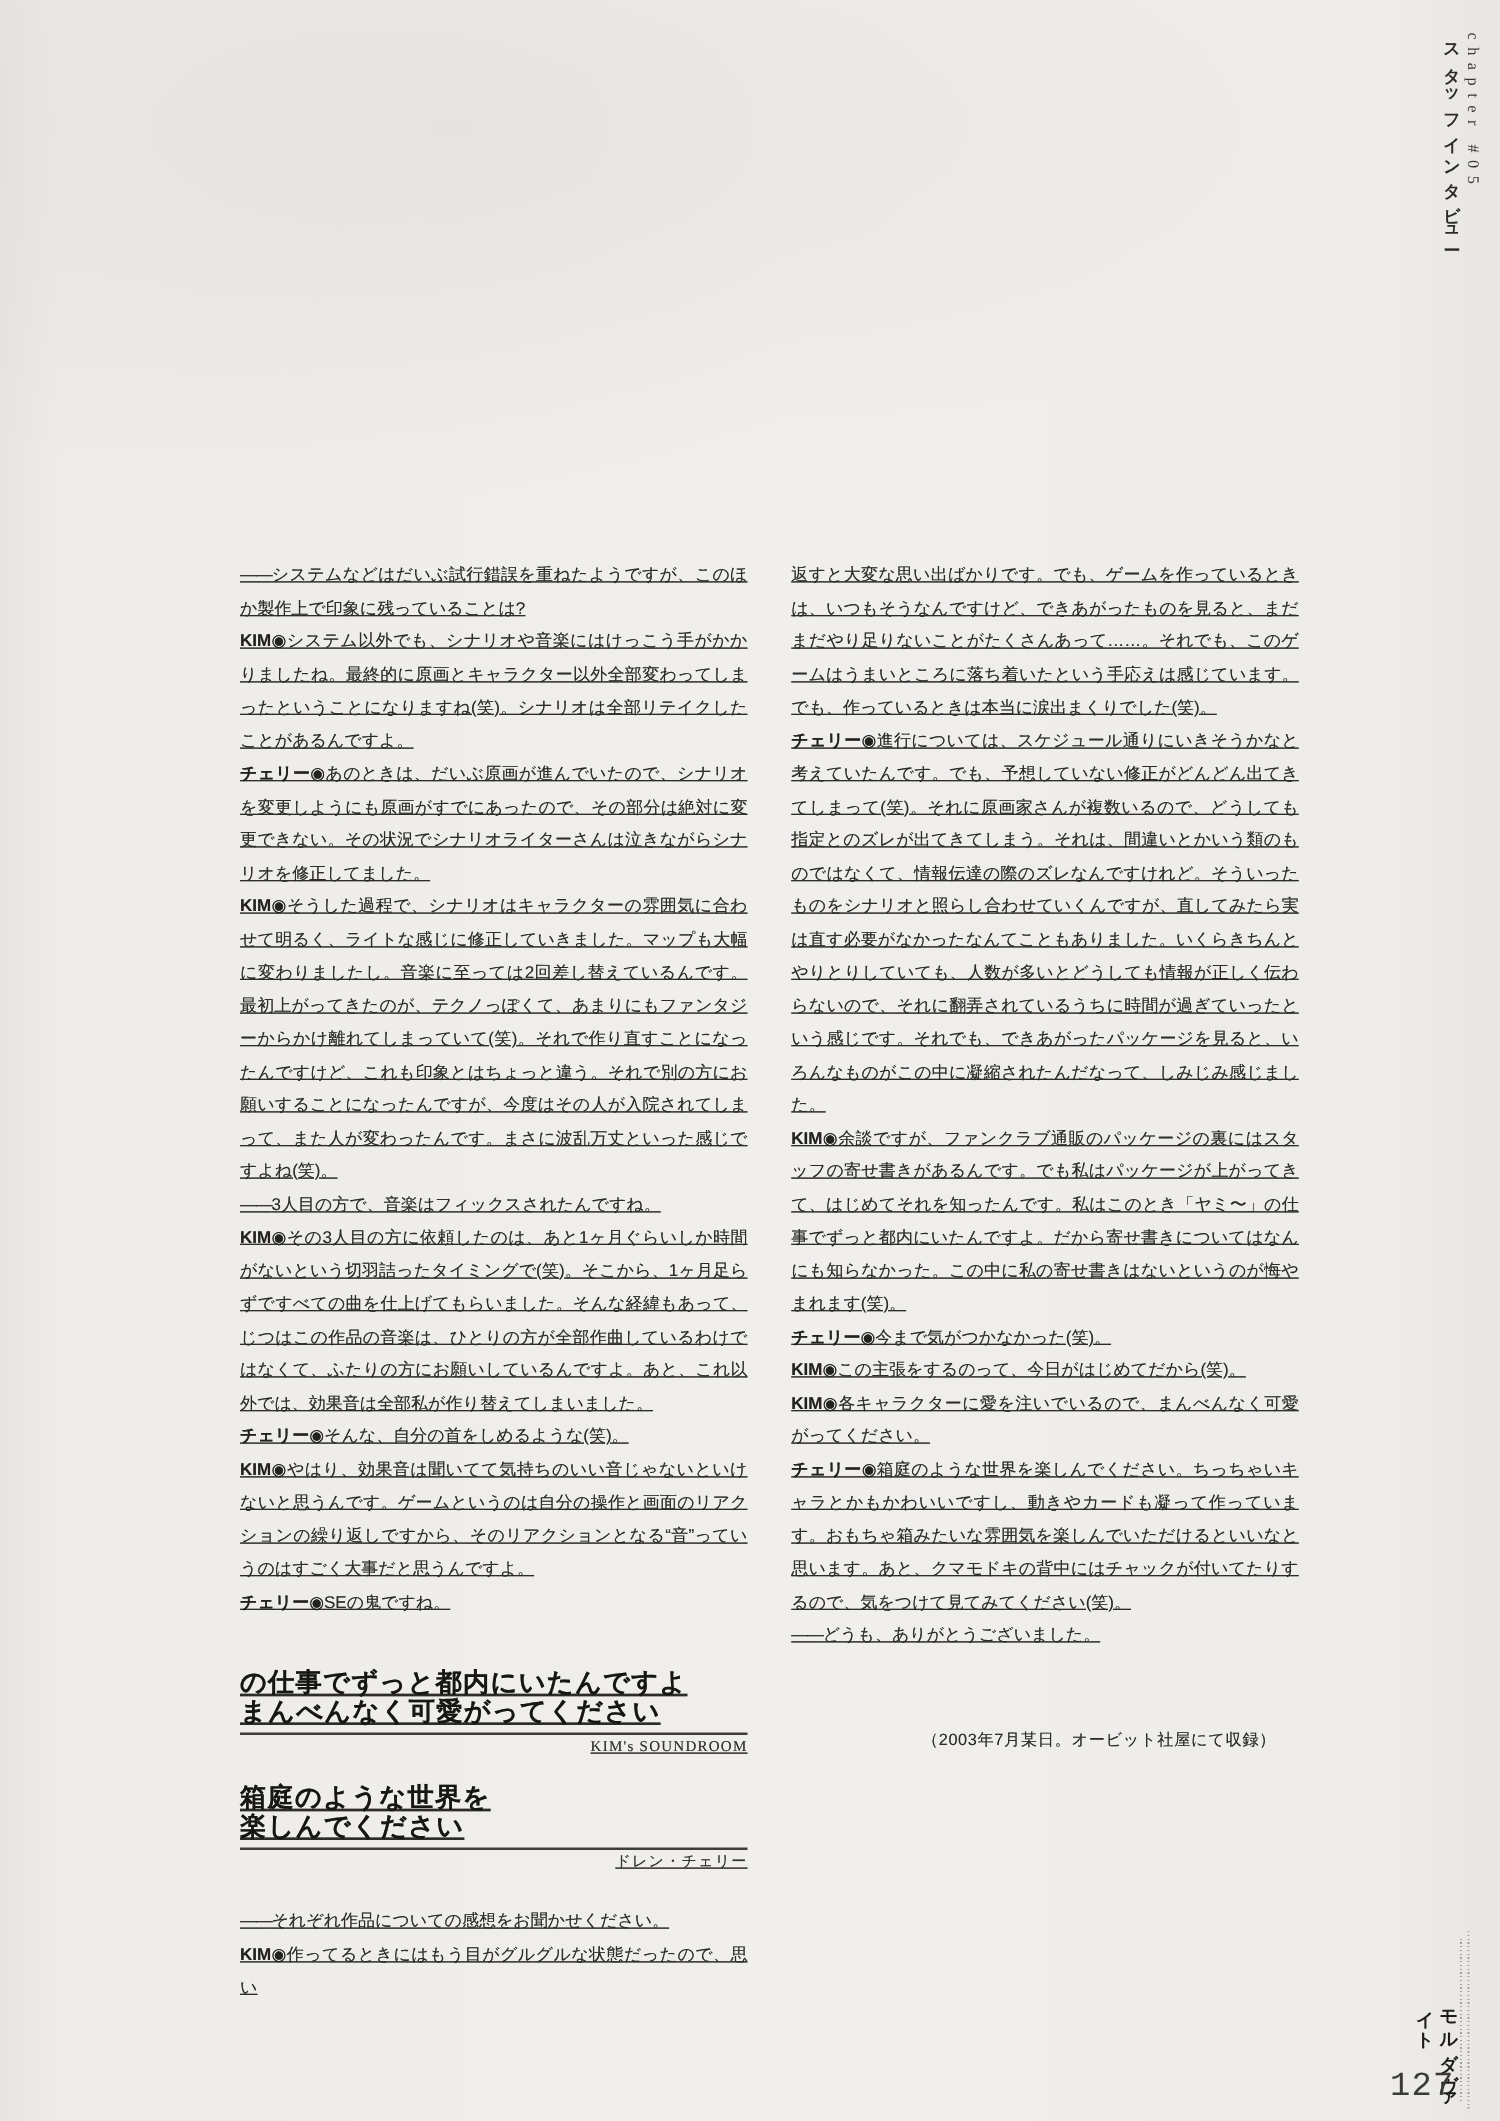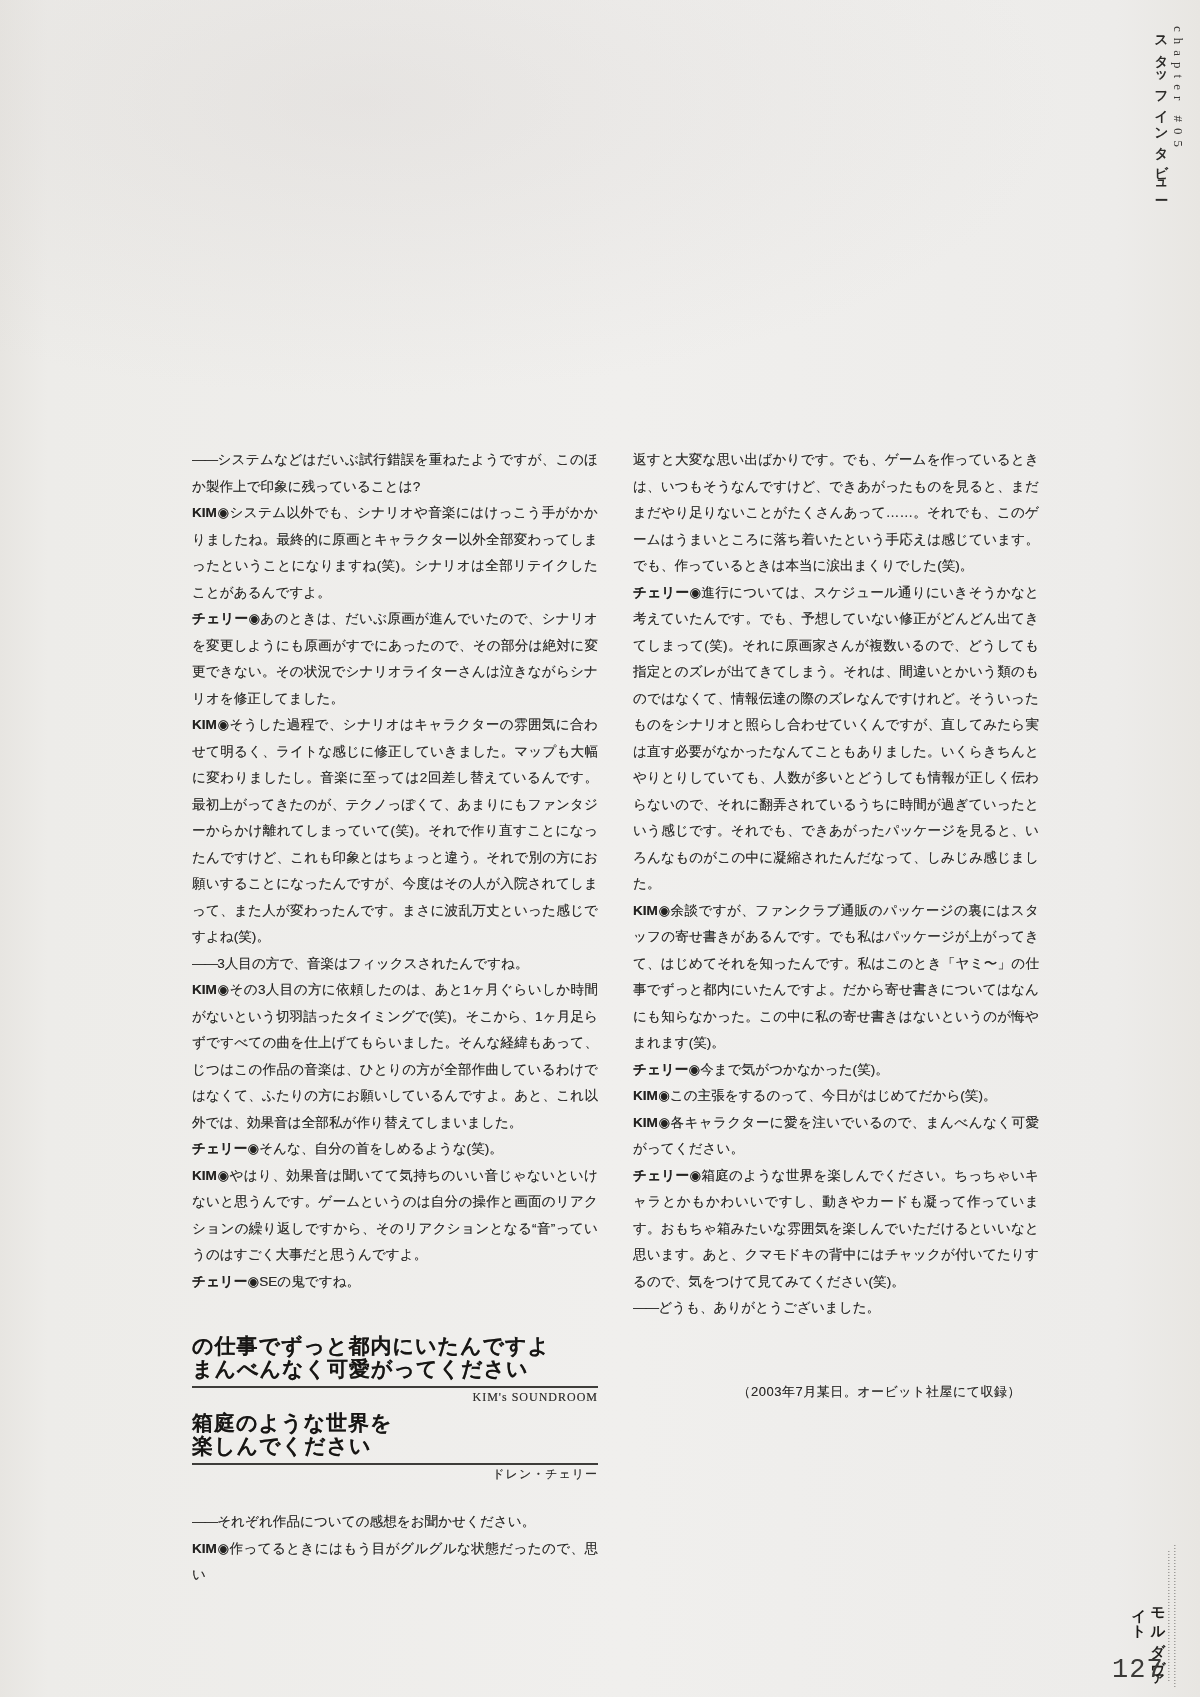--- a/index.html
+++ b/index.html
@@ -31,29 +31,30 @@
     font-weight:bold; font-size:13.5px; letter-spacing:3px;
     margin-left:3px; color:#2c2b29;
   }
   
   .col{
     position:absolute; top:447px; width:406px;
     font-size:13.6px; line-height:26.5px;
     text-align:justify;
     color:#2d2c2a;
     text-shadow:0 0 .4px rgba(45,44,42,.55);
+    text-decoration:underline;
   }
   .col-left{left:192px;}
   .col-right{left:633px;}
   .turn{margin:0; text-align:justify;}
   .speaker{font-weight:bold; color:#232220;}
   .dash{letter-spacing:-1px;}
   
   .pullquotes{margin-top:40px;}
-  .pq + .pq{margin-top:9px;}
+  .pq + .pq{margin-top:24px;}
   .pq-title{
     font-family:"Liberation Serif","DejaVu Serif",serif;
     font-weight:bold; font-size:21px; line-height:23px;
     color:#171614; letter-spacing:1px; text-align:left;
     text-shadow:0 0 .5px rgba(23,22,20,.6);
   }
   .pq-rule{border-bottom:2px solid #3e3d3a; margin-top:5px;}
   .pq-attr{
     font-family:"Liberation Serif","DejaVu Serif",serif;
     font-size:12px; line-height:12px; margin-top:3px;

